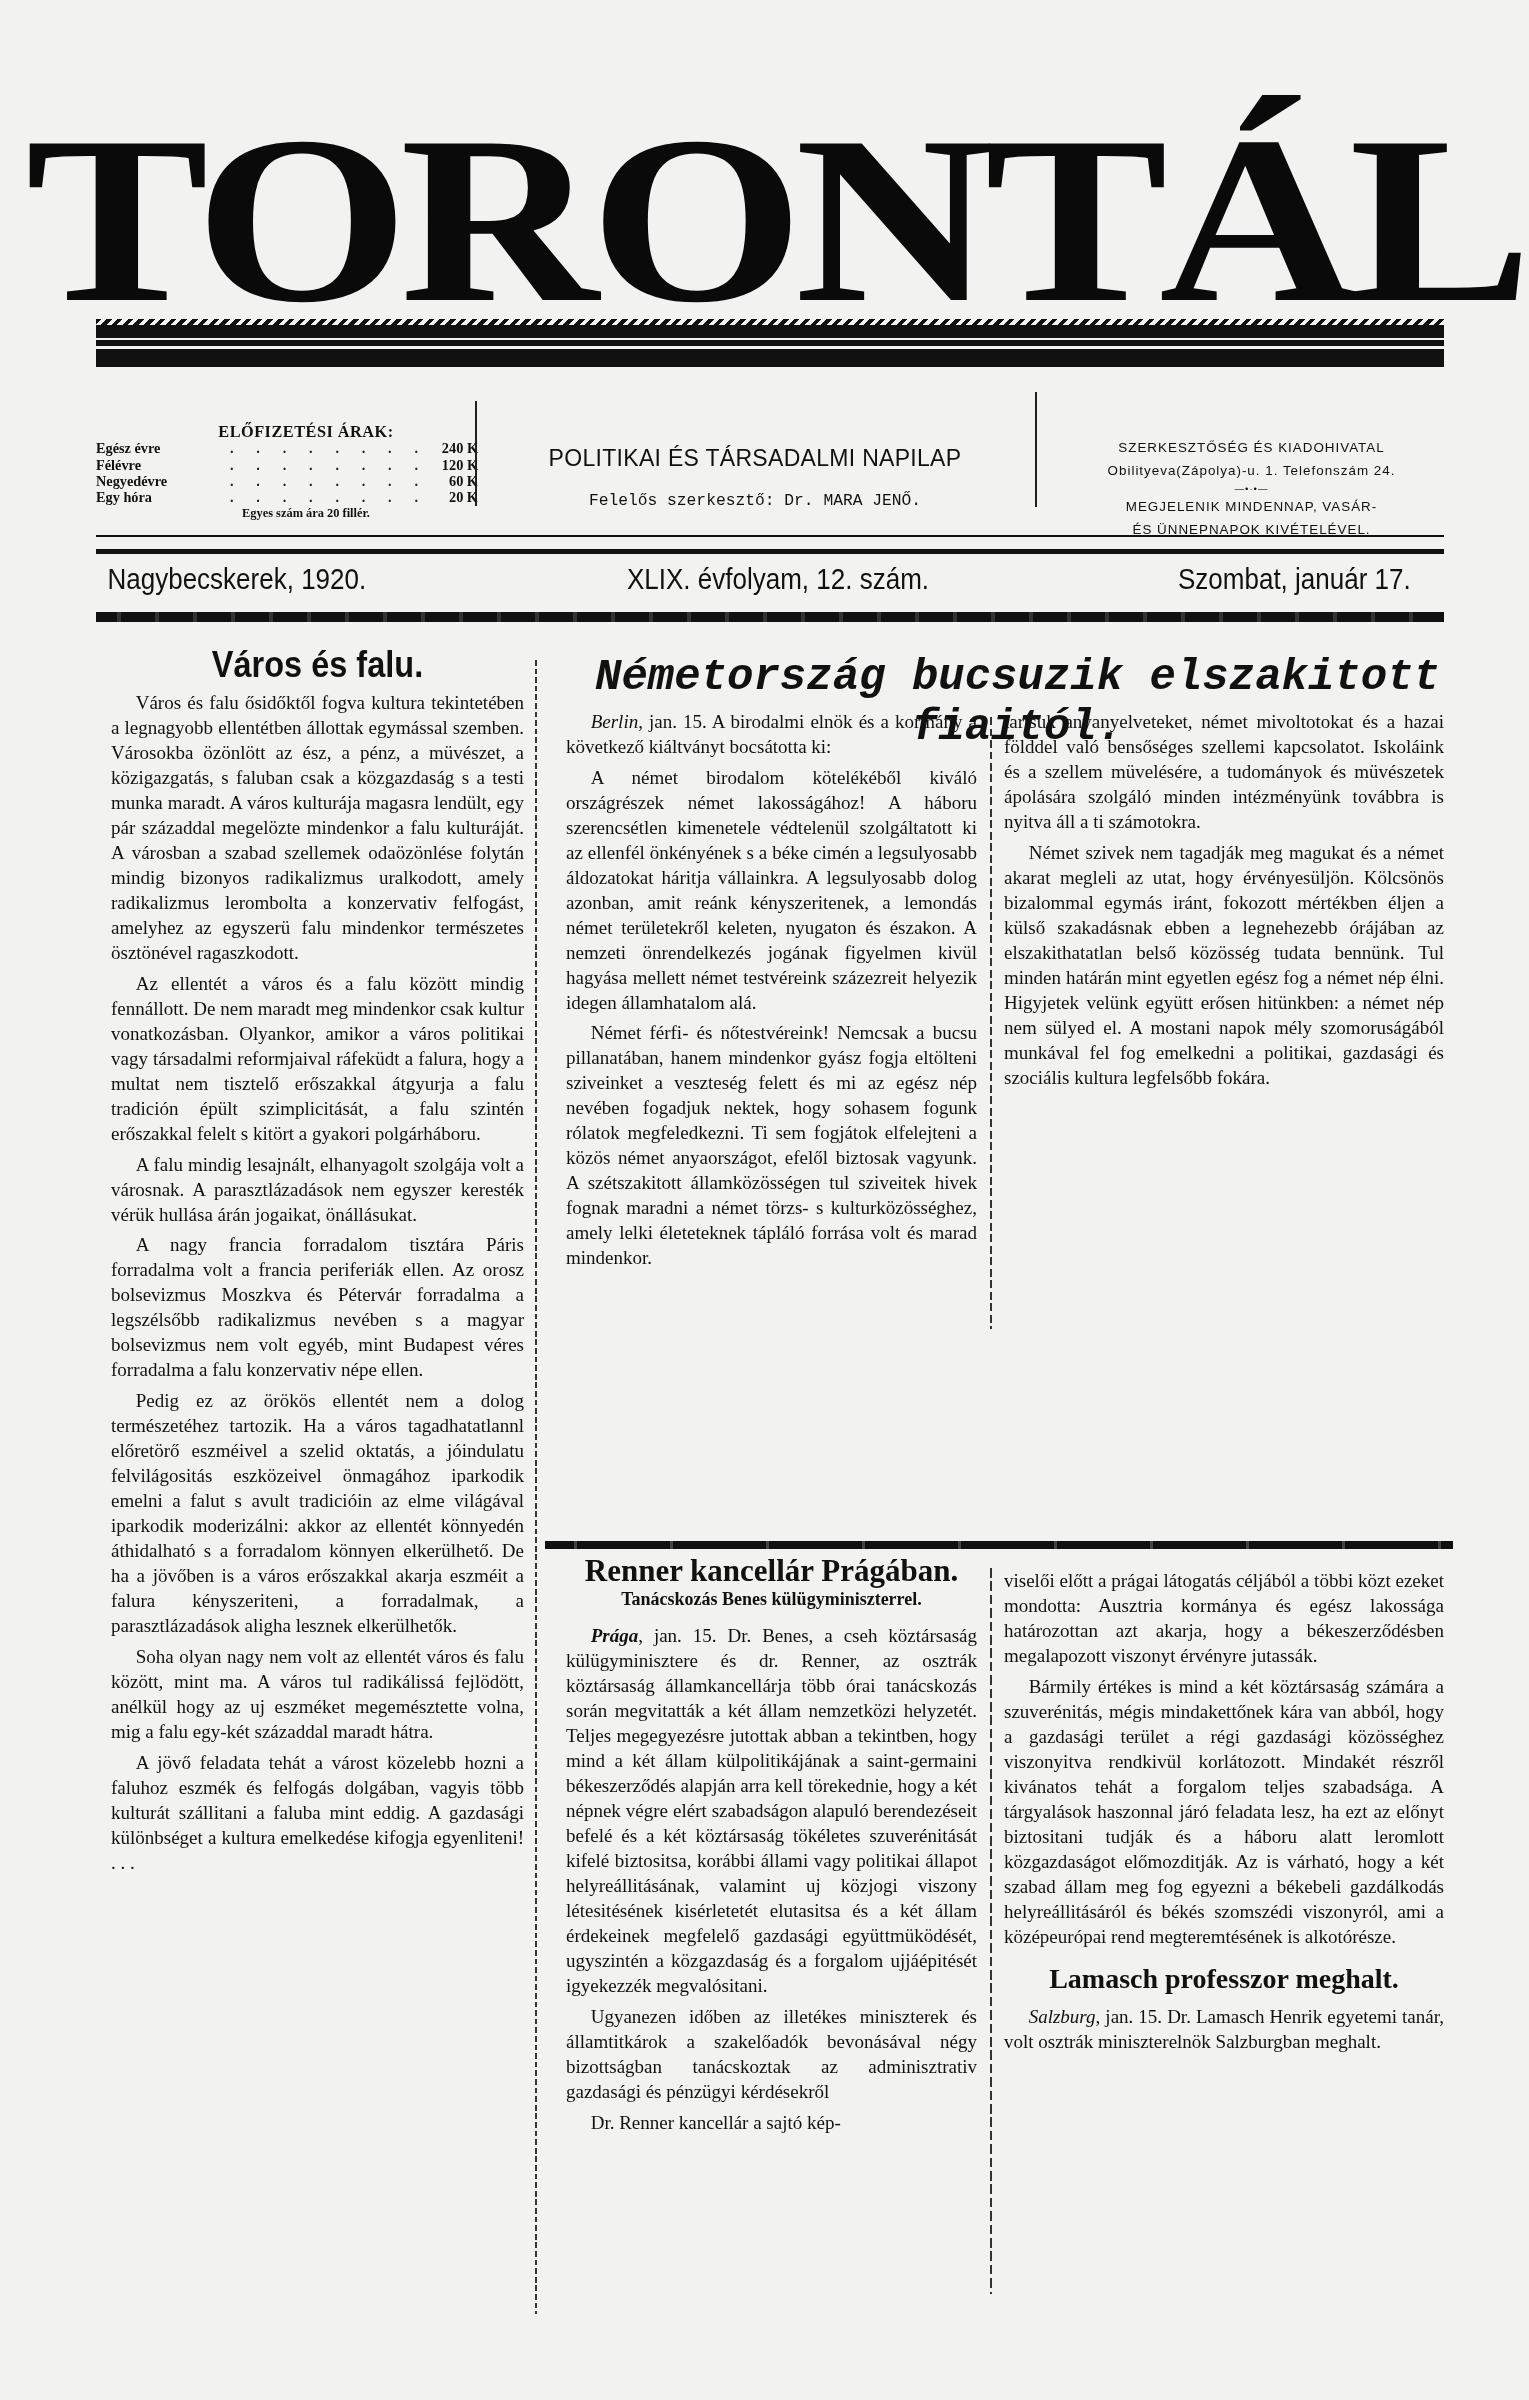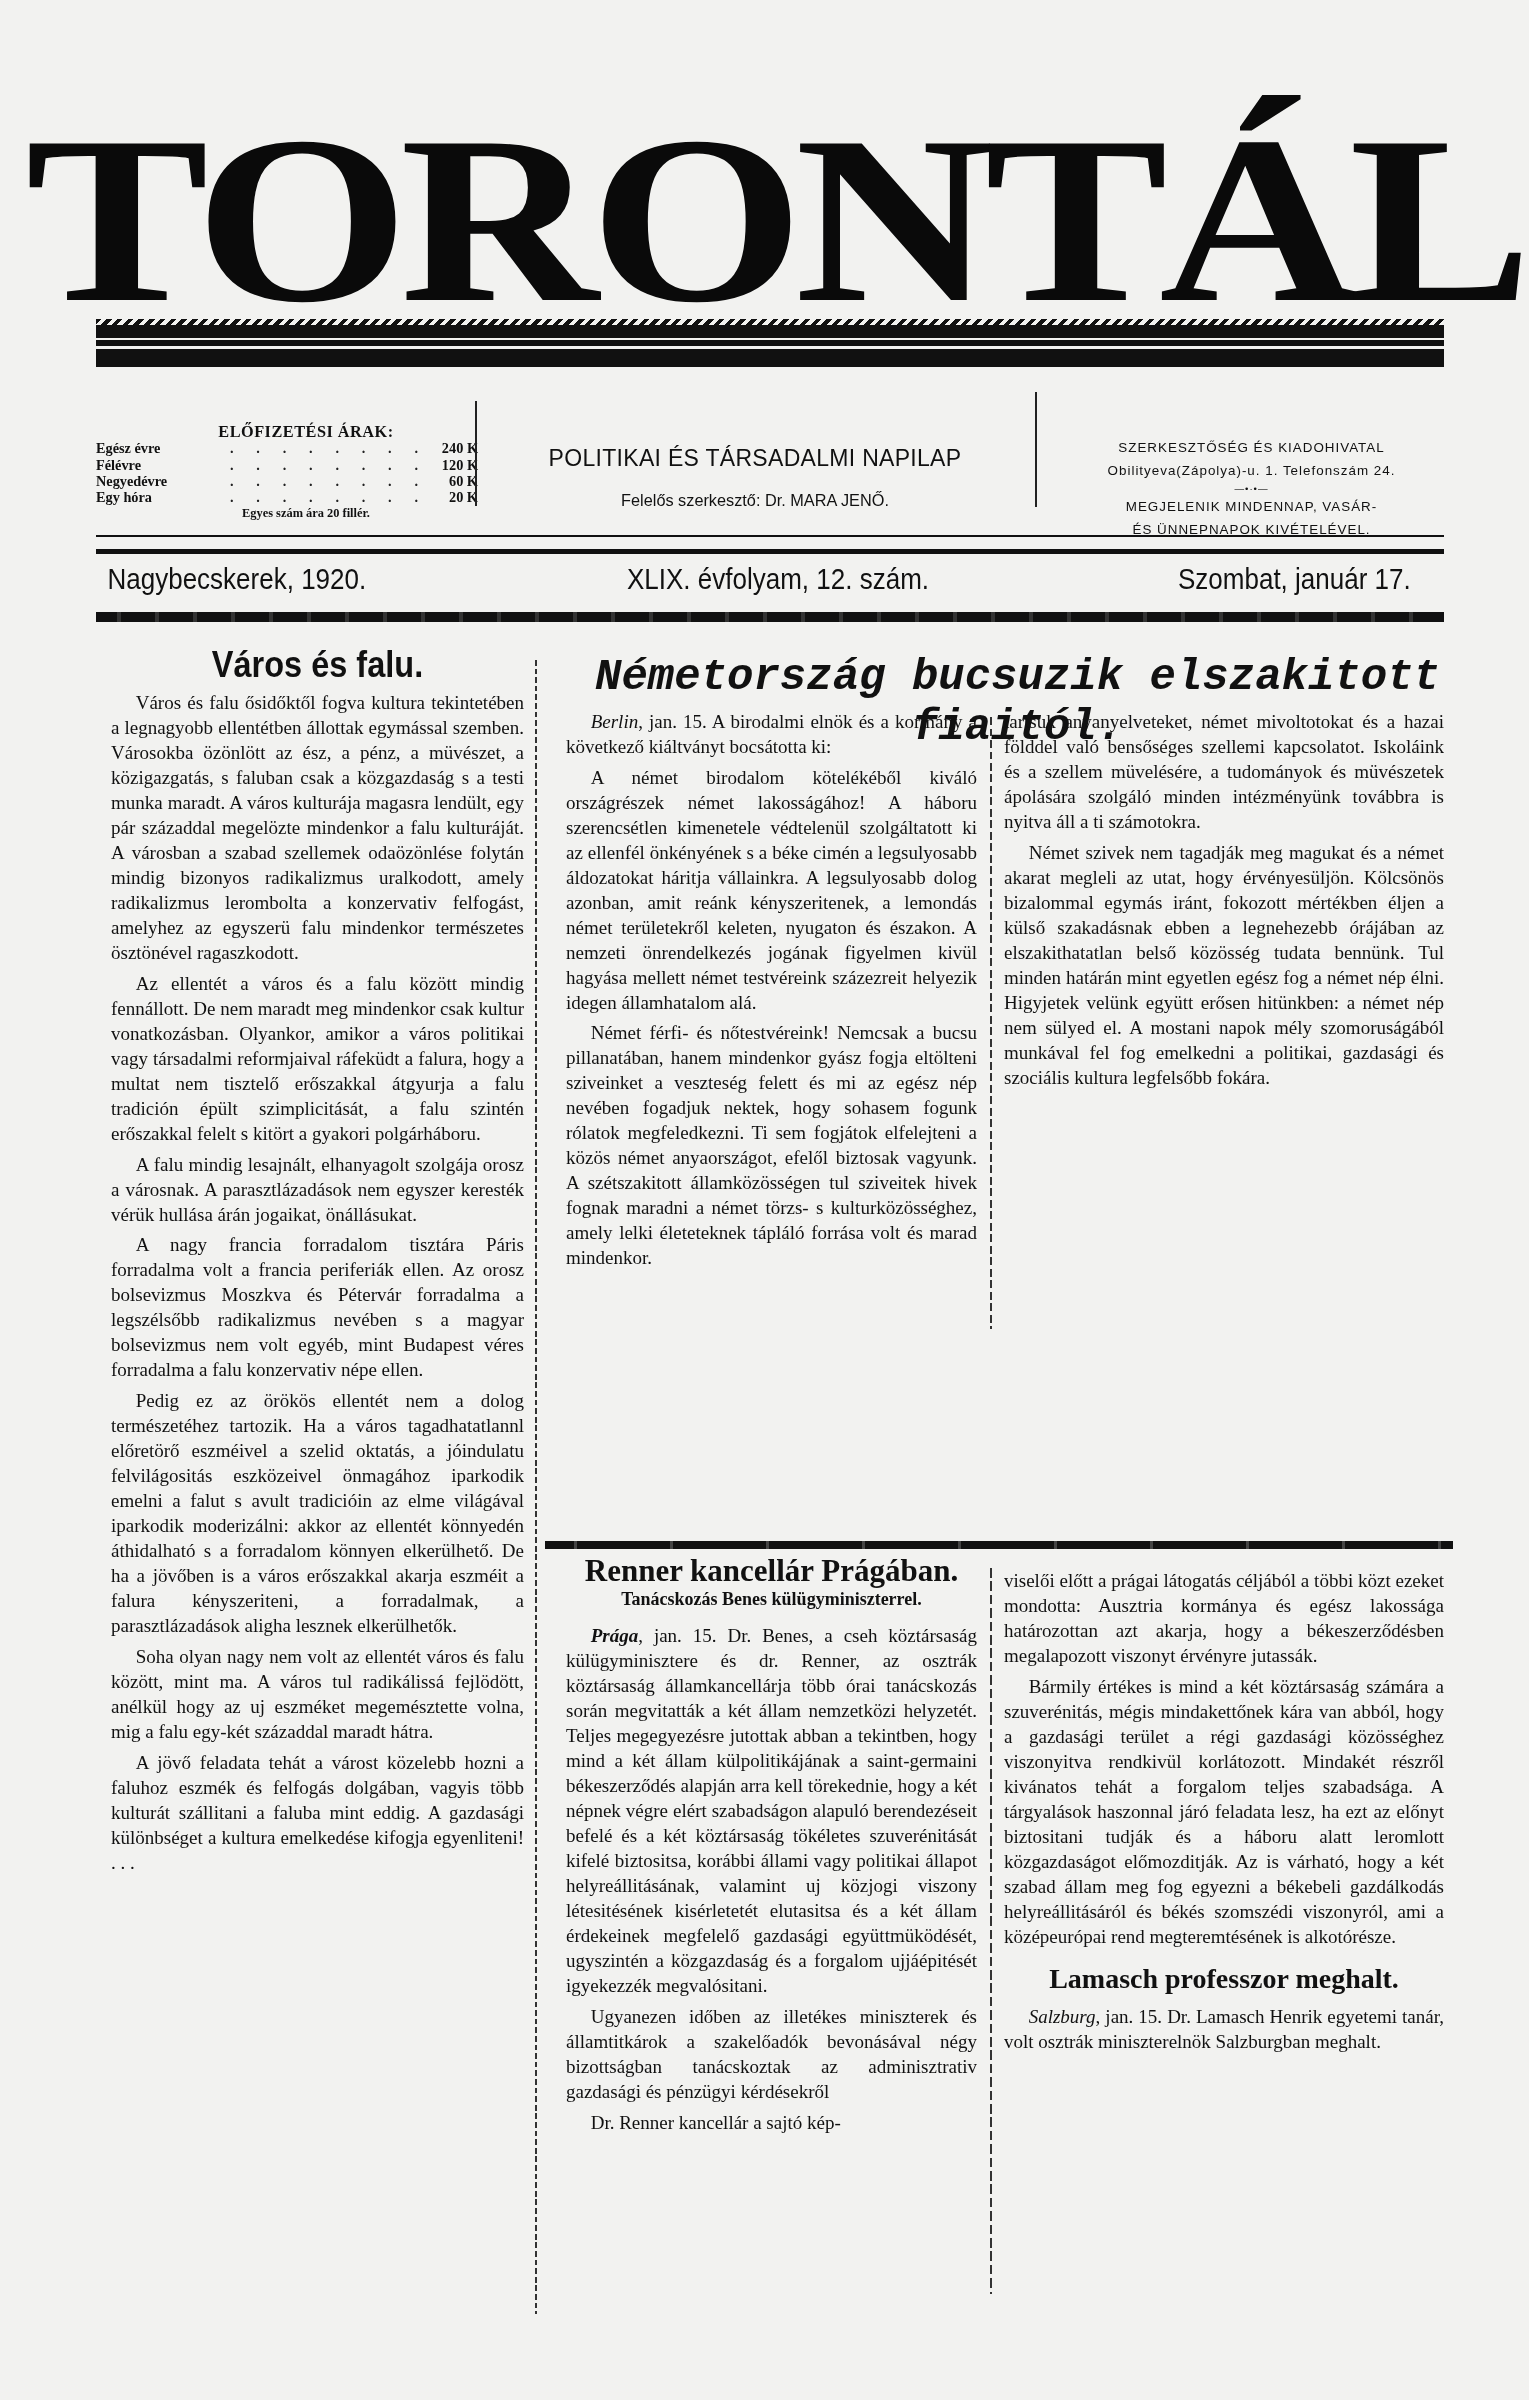--- a/index.html
+++ b/index.html
@@ -27,21 +27,21 @@
   #prices { left: 96px; top: 380px; width: 382px; font-size: 14.3px; line-height: 16.3px; }
   #prices .title { text-align: center; font-weight: bold; font-size: 16.3px; margin-left: 38px; letter-spacing: 0.5px; }
   #prices .row { display: flex; font-weight: bold; }
   #prices .row .lbl { width: 134px; }
   #prices .row .dots { flex: 1; overflow: hidden; white-space: nowrap; letter-spacing: 9.6px; color: #222; }
   #prices .row .val { width: 53px; text-align: right; }
   #prices .single { text-align: center; margin-left: 38px; font-weight: bold; font-size: 12.4px; }
   .vline { width: 1.9px; background: #222; }
   #center-hdr { left: 478px; top: 401px; width: 554px; text-align: center; }
   #center-hdr .t1 { font-family: "Liberation Sans", sans-serif; font-size: 23px; letter-spacing: 0.3px; }
-  #center-hdr .t2 { font-family: Liberation Sans, sans-serif; font-size: 16.3px; margin-top: 19px; text-align: center; }
+  #center-hdr .t2 { font-family: Liberation Mono, monospace; font-size: 16.3px; margin-top: 19px; text-align: center; }
   #right-hdr { left: 1051px; top: 392px; width: 401px; text-align: center; font-family: "Liberation Sans", sans-serif; font-size: 13.4px; line-height: 23px; letter-spacing: 1px; }
   #right-hdr .sep { font-size: 9.6px; line-height: 13.4px; }
   #rule2 { left: 96px; top: 535px; width: 1348px; height: 11.5px; border-top: 2.9px solid #111; border-bottom: 5.7px solid #111; }
   
   #dateline { left: 96px; top: 564px; width: 1357px; height: 38px; font-family: "Liberation Sans", sans-serif; font-size: 26px; transform: scaleY(1.15); }
   #dateline span { position: absolute; top: 0; }
   #rule3 { left: 96px; top: 612px; width: 1348px; height: 9.6px; background: repeating-linear-gradient(90deg, #111 0 21px, #333 21px 25px, #111 25px 38px); }
   
   .col { font-size: 19px; line-height: 25px; text-align: justify; }
   .col p { margin: 0 0 5.7px 0; text-indent: 1.3em; hyphens: manual; }
@@ -116,21 +116,21 @@
   <span style="left:11.5px;">Nagybecskerek, 1920.</span>
   <span style="left:531px;">XLIX. évfolyam, 12. szám.</span>
   <span style="left:1082px;">Szombat, január 17.</span>
 </div>
 <div id="rule3" class="abs"></div>
 
 <div id="col1" class="abs col">
   <div class="headline">Város és falu.</div>
   <p>Város és falu ősidőktől fogva kultura tekintetében a legnagyobb ellentétben állottak egymással szemben. Városokba özönlött az ész, a pénz, a müvészet, a közigazgatás, s faluban csak a közgazdaság s a testi munka maradt. A város kulturája magasra lendült, egy pár századdal megelözte mindenkor a falu kulturáját. A városban a szabad szellemek odaözönlése folytán mindig bizonyos radikalizmus uralkodott, amely radikalizmus lerombolta a konzervativ felfogást, amelyhez az egyszerü falu mindenkor természetes ösztönével ragaszkodott.</p>
   <p>Az ellentét a város és a falu között mindig fennállott. De nem maradt meg mindenkor csak kultur vonatkozásban. Olyankor, amikor a város politikai vagy társadalmi reformjaival ráfeküdt a falura, hogy a multat nem tisztelő erőszakkal átgyurja a falu tradición épült szimplicitását, a falu szintén erőszakkal felelt s kitört a gyakori polgárháboru.</p>
-  <p>A falu mindig lesajnált, elhanyagolt szolgája orosz a városnak. A parasztlázadások nem egyszer keresték vérük hullása árán jogaikat, önállásukat.</p>
+  <p>A falu mindig lesajnált, elhanyagolt szolgája volt a városnak. A parasztlázadások nem egyszer keresték vérük hullása árán jogaikat, önállásukat.</p>
   <p>A nagy francia forradalom tisztára Páris forradalma volt a francia periferiák ellen. Az orosz bolsevizmus Moszkva és Pétervár forradalma a legszélsőbb radikalizmus nevében s a magyar bolsevizmus nem volt egyéb, mint Budapest véres forradalma a falu konzervativ népe ellen.</p>
   <p>Pedig ez az örökös ellentét nem a dolog természetéhez tartozik. Ha a város tagadhatatlannl előretörő eszméivel a szelid oktatás, a jóindulatu felvilágositás eszközeivel önmagához iparkodik emelni a falut s avult tradicióin az elme világával iparkodik moderizálni: akkor az ellentét könnyedén áthidalható s a forradalom könnyen elkerülhető. De ha a jövőben is a város erőszakkal akarja eszméit a falura kényszeriteni, a forradalmak, a parasztlázadások aligha lesznek elkerülhetők.</p>
   <p>Soha olyan nagy nem volt az ellentét város és falu között, mint ma. A város tul radikálissá fejlödött, anélkül hogy az uj eszméket megemésztette volna, mig a falu egy-két századdal maradt hátra.</p>
   <p>A jövő feladata tehát a várost közelebb hozni a faluhoz eszmék és felfogás dolgában, vagyis több kulturát szállitani a faluba mint eddig. A gazdasági különbséget a kultura emelkedése kifogja egyenliteni! . . .</p>
 </div>
 <div id="divider1" class="abs"></div>
 
 <div id="nemet-headline" class="abs">Németország bucsuzik elszakitott fiaitól.</div>
 
 <div id="col2a" class="abs col">

